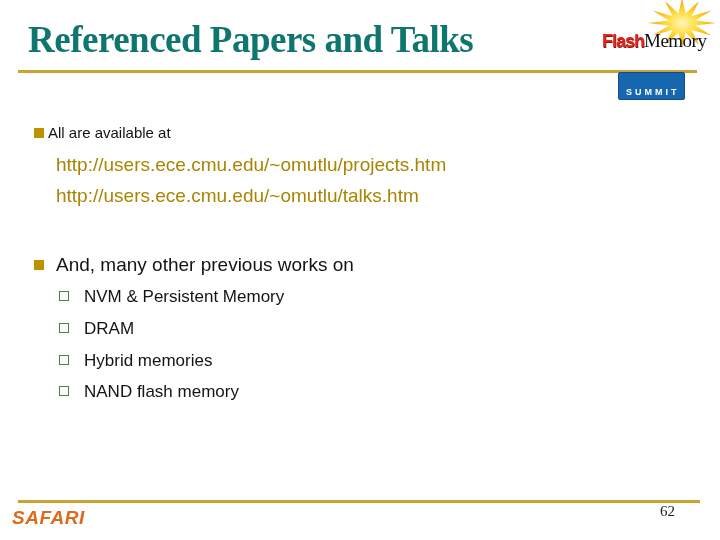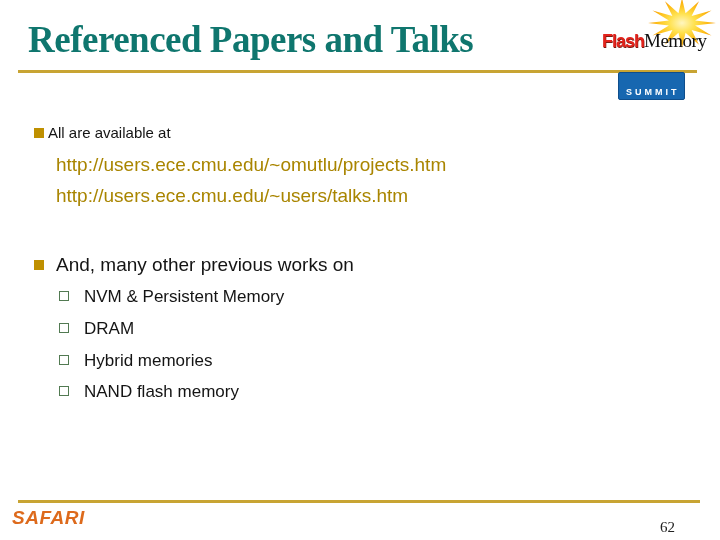--- a/index.html
+++ b/index.html
@@ -124,21 +124,20 @@
     font-weight: 700;
     font-style: italic;
     letter-spacing: 0.5px;
     color: #DD6A1C;
   }
   .page-num {
     position: absolute; left: 660px; top: 503px;
     font-family: "Liberation Serif", serif;
     font-size: 15px;
     color: #222222;
-    margin-top: 16px;
   }
 </style>
 </head>
 <body>
 
 <div class="slide">
 
   <div class="title">Referenced Papers and Talks</div>
   <div class="title-rule"></div>
 
@@ -159,21 +158,21 @@
     </svg>
     <div class="fms-text">
       <span class="fms-flash">Flash</span><span class="fms-memory">Memory</span>
     </div>
     <div class="fms-summit">SUMMIT</div>
   </div>
 
   <span class="bullet-sq b1-sq"></span>
   <div class="b1-label content-text">All are available at</div>
   <a class="link link1">http://users.ece.cmu.edu/~omutlu/projects.htm</a>
-  <a class="link link2">http://users.ece.cmu.edu/~users/talks.htm</a>
+  <a class="link link2">http://users.ece.cmu.edu/~omutlu/talks.htm</a>
 
   <span class="bullet-sq b2-sq"></span>
   <div class="b2-label content-text">And, many other previous works on</div>
 
   <span class="sub-sq s0q"></span>
   <div class="sub-item s0">NVM &amp; Persistent Memory</div>
   <span class="sub-sq s1q"></span>
   <div class="sub-item s1">DRAM</div>
   <span class="sub-sq s2q"></span>
   <div class="sub-item s2">Hybrid memories</div>

